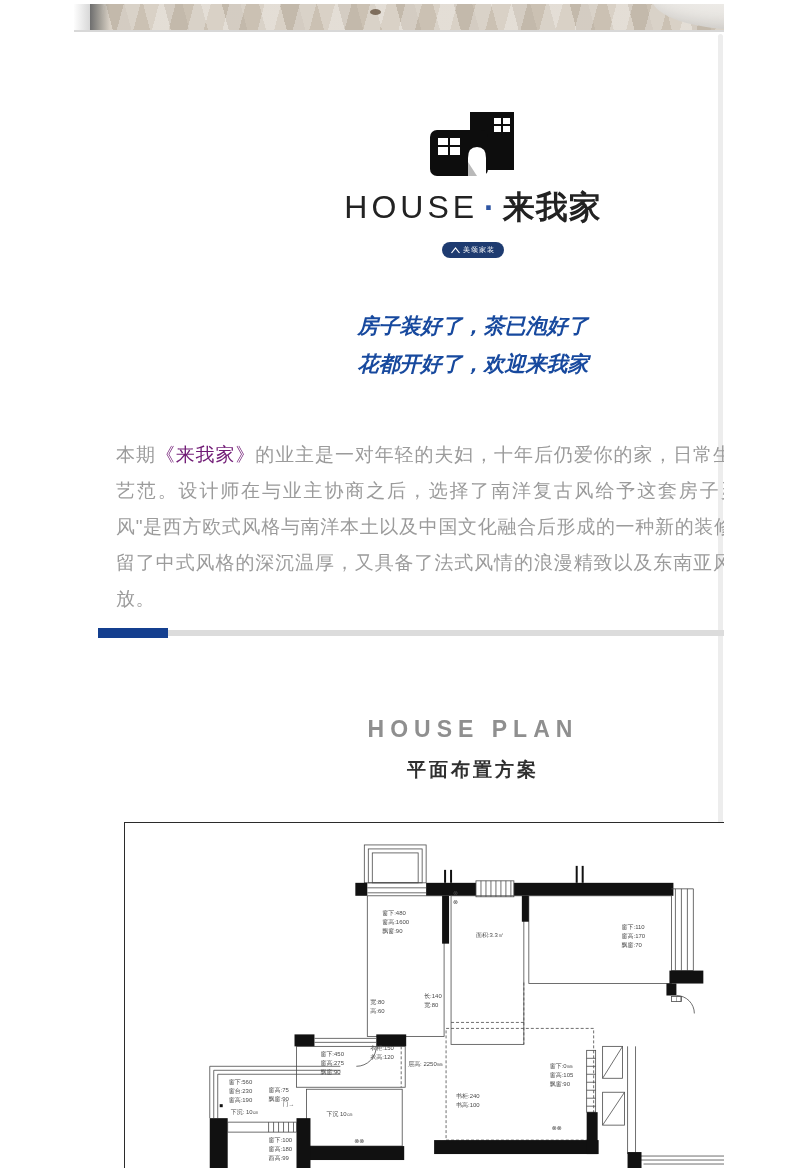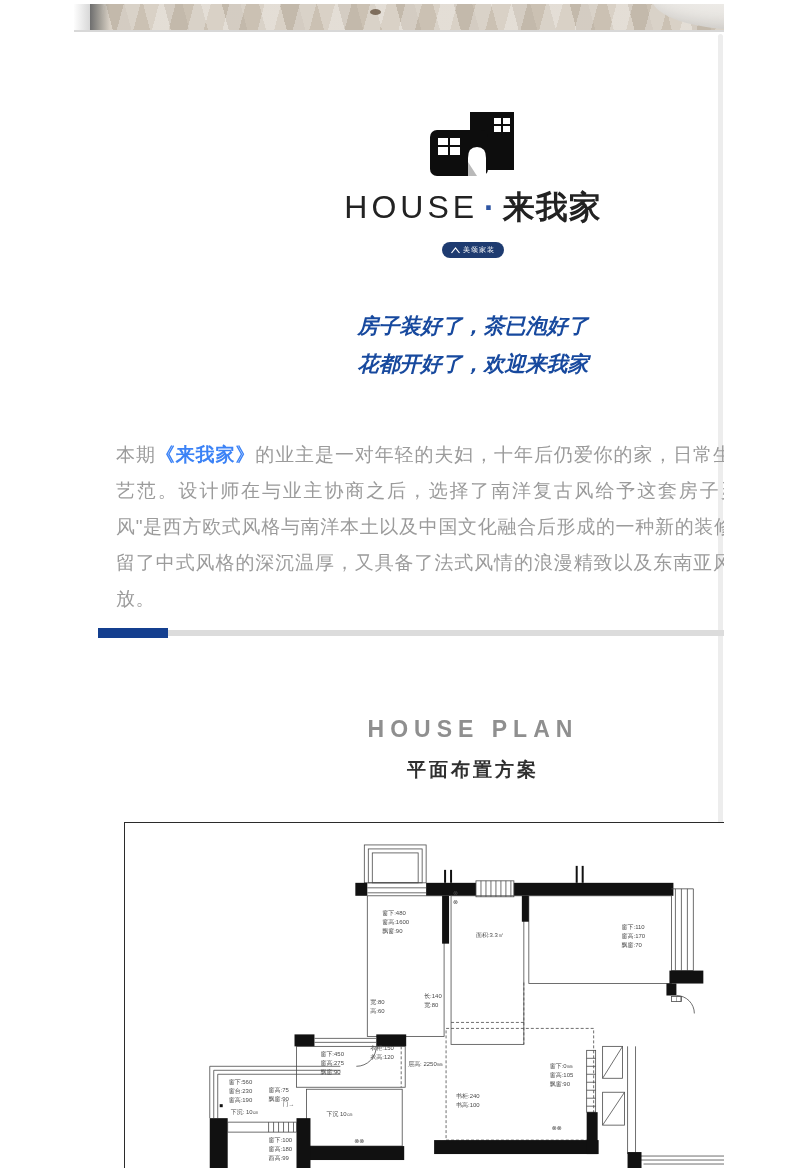--- a/index.html
+++ b/index.html
@@ -39,21 +39,21 @@
       border-radius:9px;padding:3px 9px;font-size:7px;letter-spacing:1px;}
 
   
   .headline{position:absolute;left:0;width:798px;text-align:center;color:#17499e;font-weight:bold;font-size:21px;font-style:italic;}
   .headline.l1{top:308px;}
   .headline.l2{top:346px;font-style:italic;}
 
   
   .intro{position:absolute;top:414px;left:42px;width:716px;font-size:19px;line-height:36px;color:#9b9b9b;
       text-align:justify;letter-spacing:.5px;}
-  .intro .book{font-weight:bold;color:#3b82f6;}
+  .intro .book{font-weight:normal;color:#701a75;}
 
   
   .divider{position:absolute;top:624px;left:0;width:798px;height:10px;}
   .divider .blue{position:absolute;left:24px;top:0;width:70px;height:10px;background:#143f8f;}
   .divider .gray{position:absolute;left:94px;top:2px;width:672px;height:6px;background:#dcdcdc;}
 
   
   .sec-en{position:absolute;top:712px;left:0;width:798px;text-align:center;font-size:23px;font-weight:bold;
       color:#8f8f8f;letter-spacing:6px;}
   .sec-cn{position:absolute;top:753px;left:0;width:798px;text-align:center;font-size:19px;font-weight:bold;

